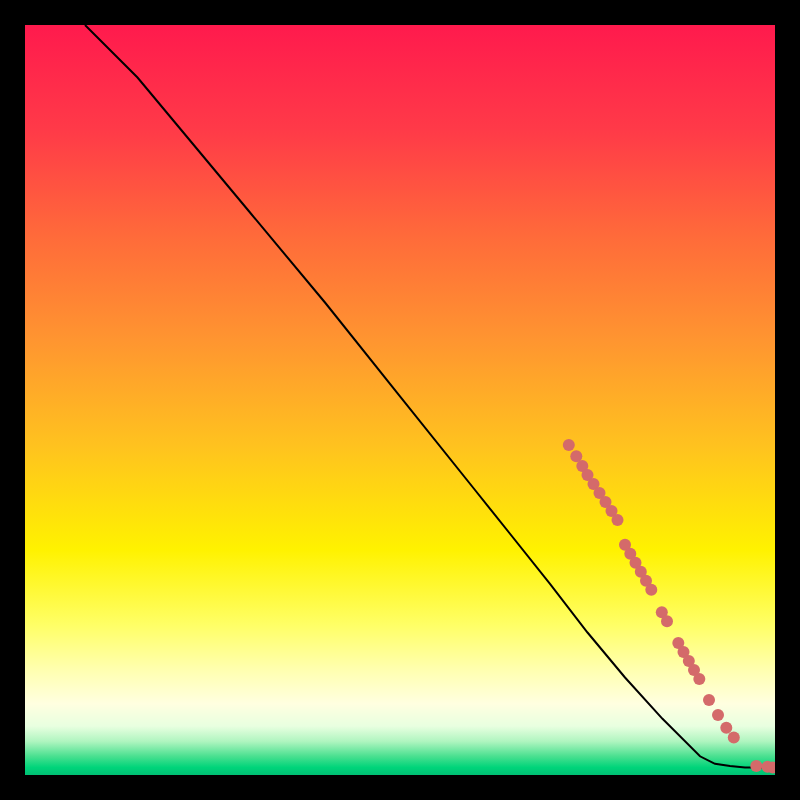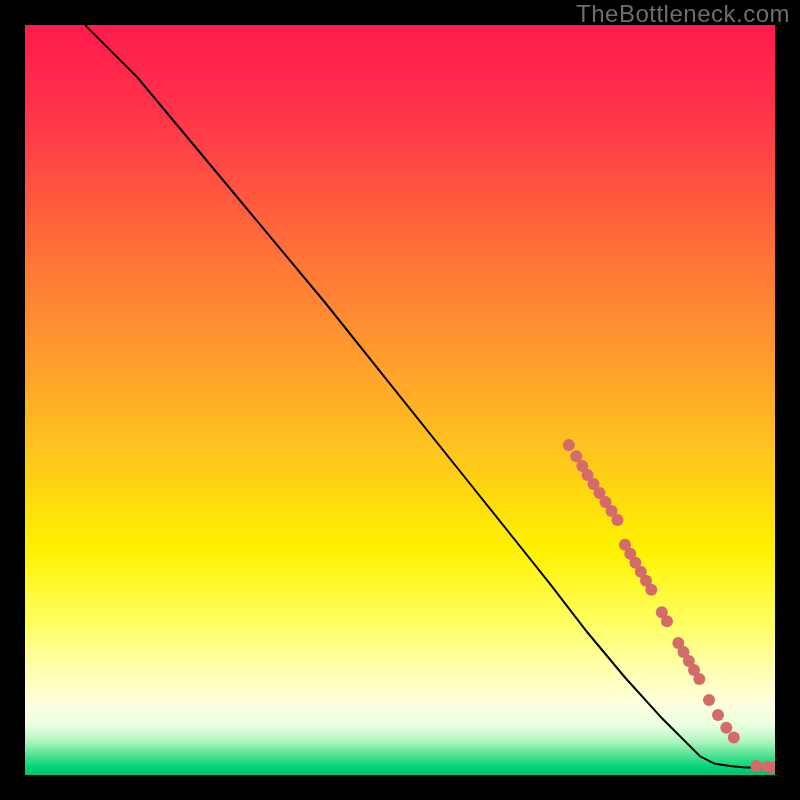--- a/index.html
+++ b/index.html
@@ -37,21 +37,20 @@
   }
   svg {
     display: block;
   }
 </style>
 </head>
 <body>
 
 <div class="stage">
 
-  <div class="watermark">TheBottleneck.com</div>
 
   <svg class="plot-bg" viewBox="0 0 750 750" preserveAspectRatio="none">
     <defs>
       <linearGradient id="bg-grad" x1="0" y1="0" x2="0" y2="1">
 
       <stop offset="0%" stop-color="#ff1a4d"></stop>
           <stop offset="14.000000000000002%" stop-color="#ff3a48"></stop>
           <stop offset="28.000000000000004%" stop-color="#ff6a3a"></stop>
           <stop offset="42%" stop-color="#ff9530"></stop>
           <stop offset="56.00000000000001%" stop-color="#ffc21f"></stop>

